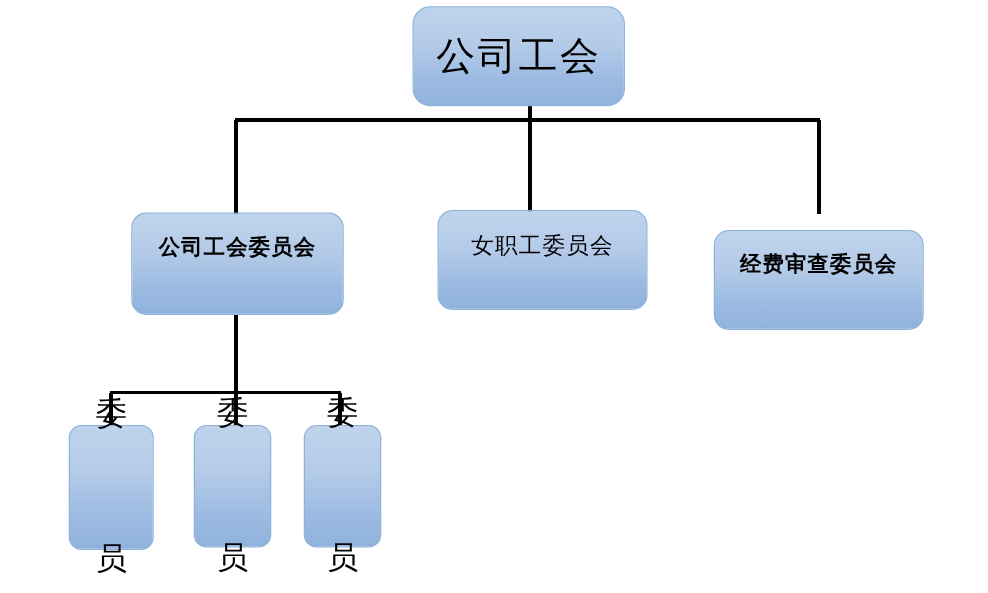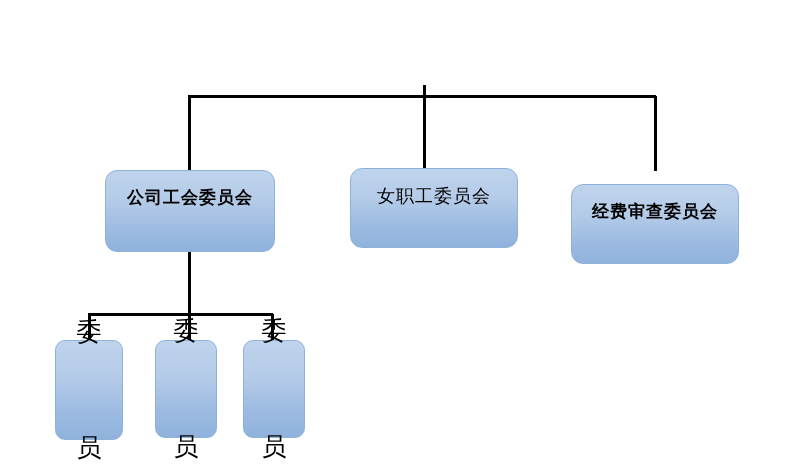--- a/index.html
+++ b/index.html
@@ -79,20 +79,23 @@
       <line x1="424" y1="96" x2="424" y2="171"></line>
       <line x1="655" y1="96" x2="655" y2="171"></line>
       <line x1="189" y1="252" x2="189" y2="314"></line>
       <line x1="88" y1="314" x2="273" y2="314"></line>
       <line x1="89" y1="314" x2="89" y2="341"></line>
       <line x1="189" y1="314" x2="189" y2="341"></line>
       <line x1="272" y1="314" x2="272" y2="341"></line>
     </g>
   </svg>
 
+  <div class="node node-root" style="left:330px; top:5px; width:170px; height:80px;">
+    <span>公司工会</span>
+  </div>
 
   <div class="node node-l2" style="left:105px; top:170px; width:170px; height:82px;justify-content:center;">
     <span>公司工会委员会</span>
   </div>
 
   <div class="node node-l2 node-l2-wide" style="left:350px; top:168px; width:168px; height:80px;">
     <span>女职工委员会</span>
   </div>
 
   <div class="node node-l2" style="left:571px; top:168px; width:168px; height:80px;margin-top:16px;">

